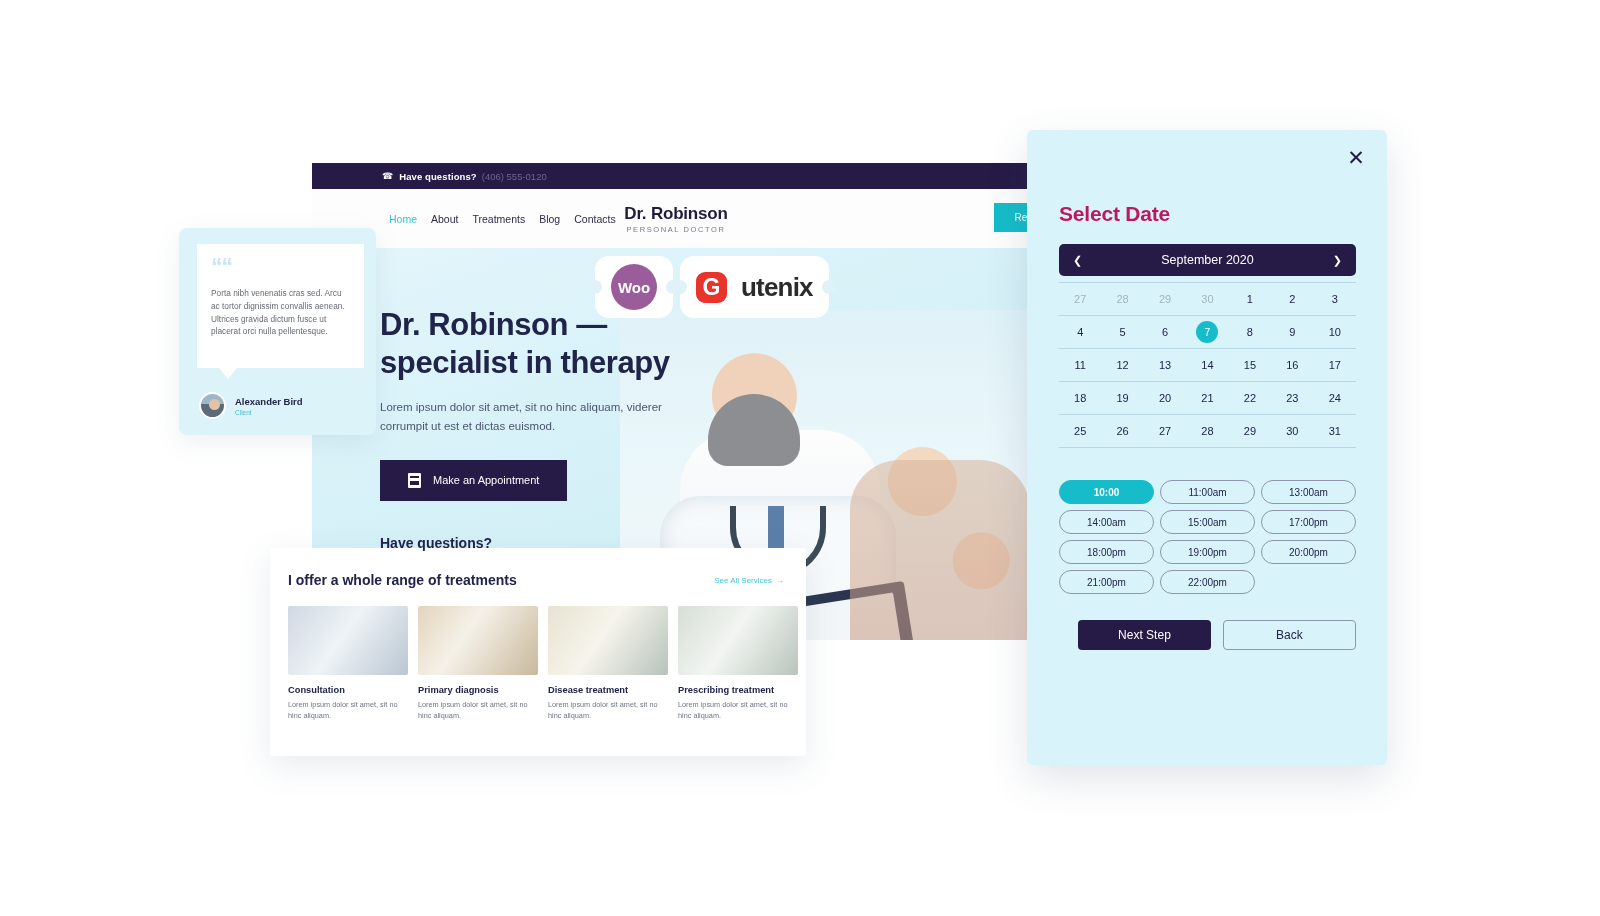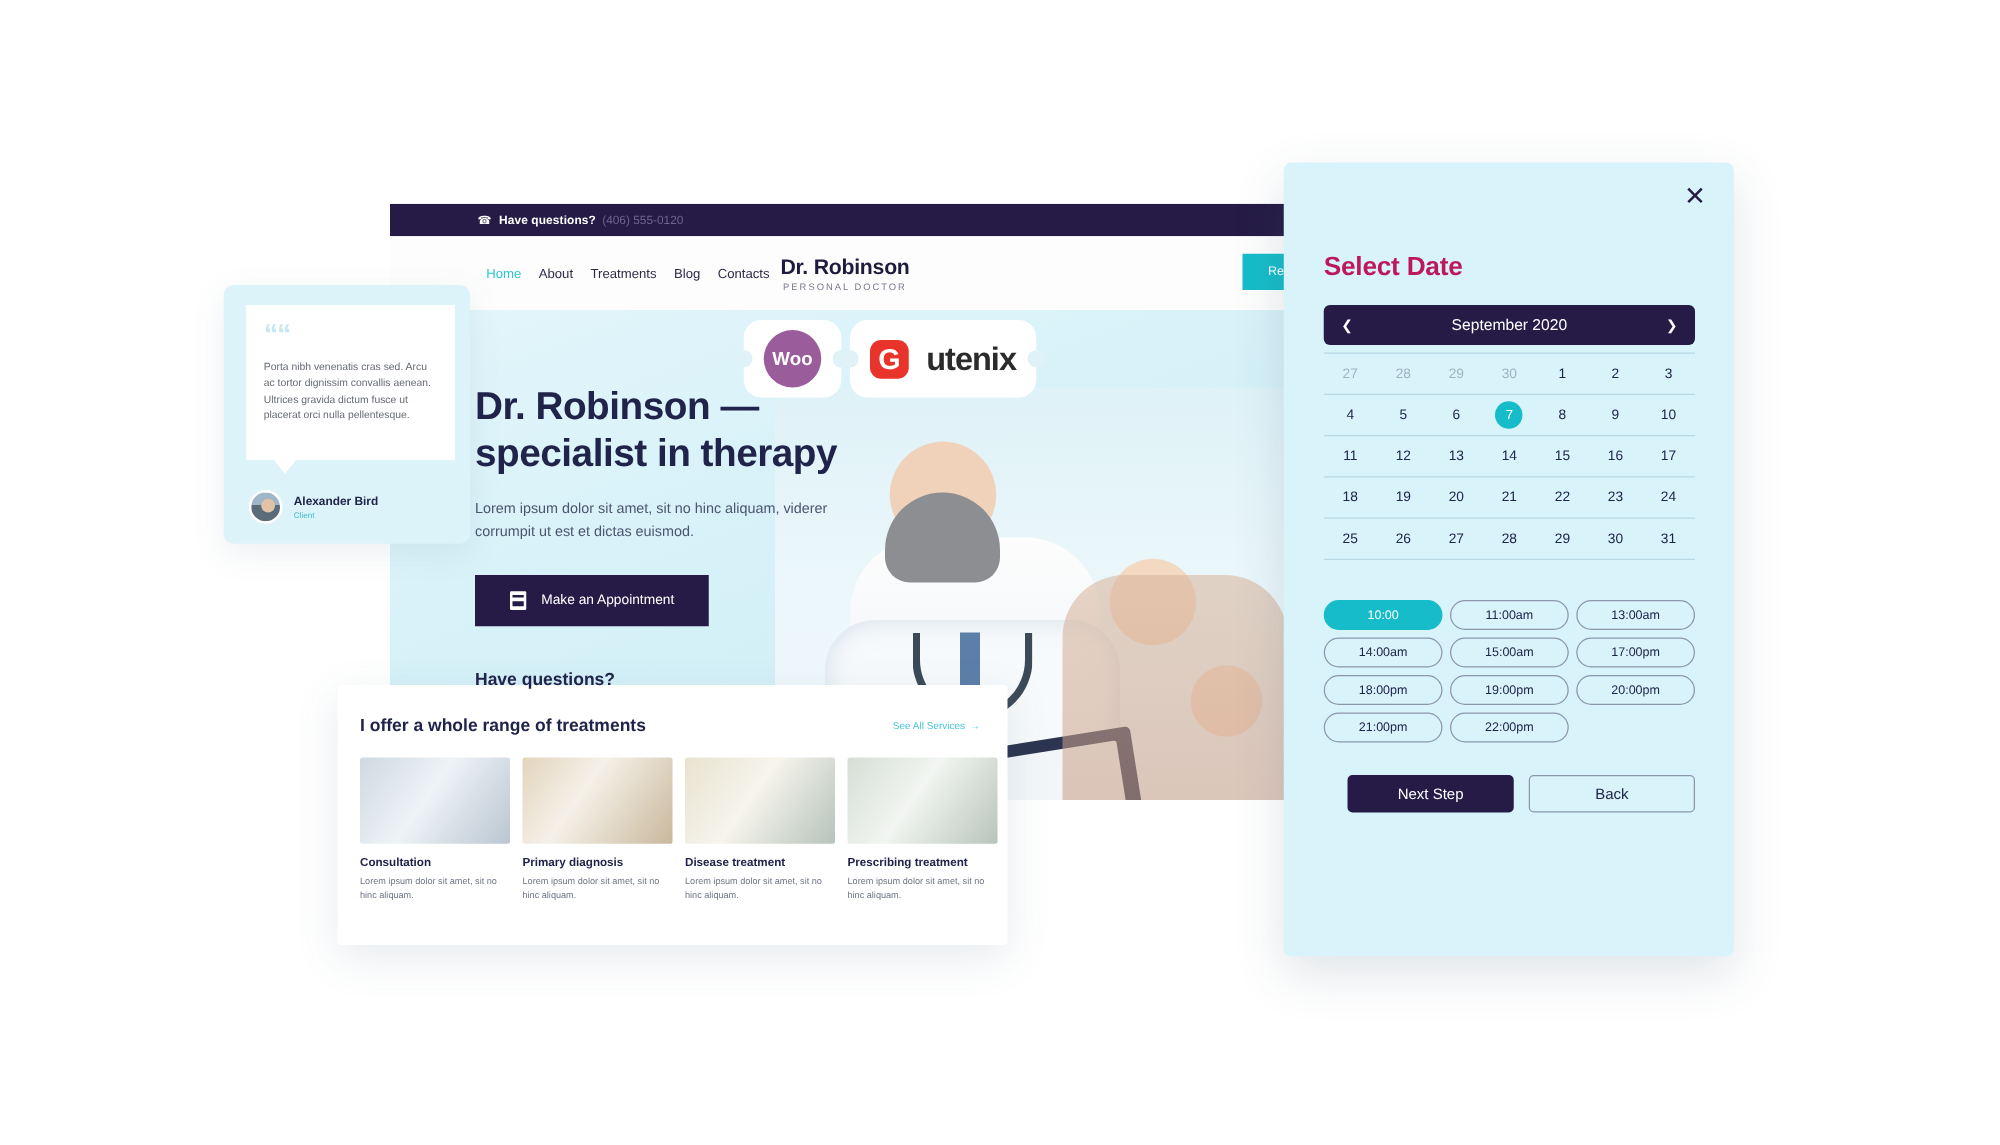--- a/index.html
+++ b/index.html
@@ -182,21 +182,21 @@
   .day.sel span{
     width:22px;height:22px;border-radius:50%;background:#16bcc9;color:#fff;
     display:flex;align-items:center;justify-content:center;font-size:10.5px;
   }
   .slots{position:absolute;left:32px;top:350px;width:297px;display:flex;flex-wrap:wrap;gap:6px;}
   .slot{
     width:95px;height:24px;border-radius:12px;border:1px solid #8d96ab;
     background:transparent;color:#20244a;font-size:10px;cursor:pointer;
     font-family:"Liberation Sans", sans-serif;
   }
-  .slot.on{background:#16bcc9;border-color:#16bcc9;color:#fff;}
+  .slot.on{background:#16bcc9;border-color:#16bcc9;color:#fff;font-weight:bold;}
   .modal-actions{position:absolute;left:32px;top:490px;width:297px;display:flex;gap:12px;padding-left:19px;}
   .btn-next{
     width:143px;height:30px;background:#251b46;color:#fff;border:none;border-radius:4px;
     font-size:12px;cursor:pointer;font-family:"Liberation Sans", sans-serif;
   }
   .btn-back{
     width:143px;height:30px;background:transparent;color:#20244a;border:1px solid #8d96ab;border-radius:4px;
     font-size:12px;cursor:pointer;font-family:"Liberation Sans", sans-serif;
   }
 </style>

